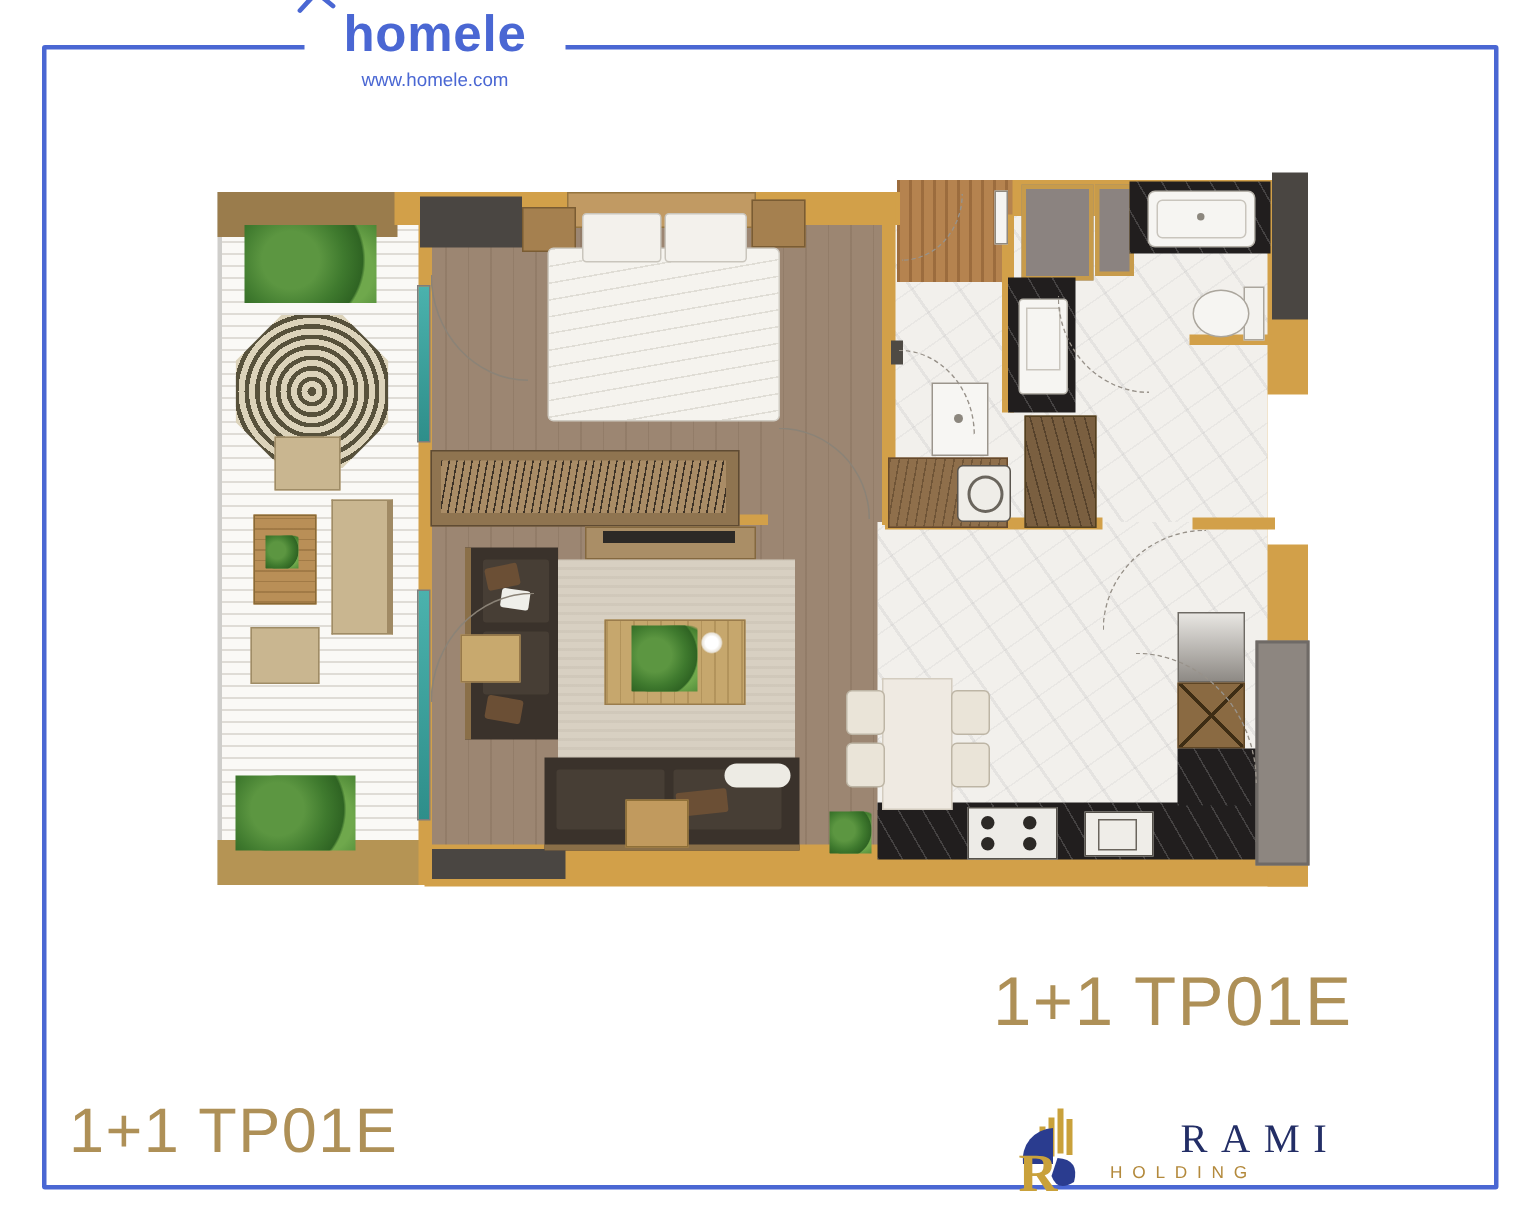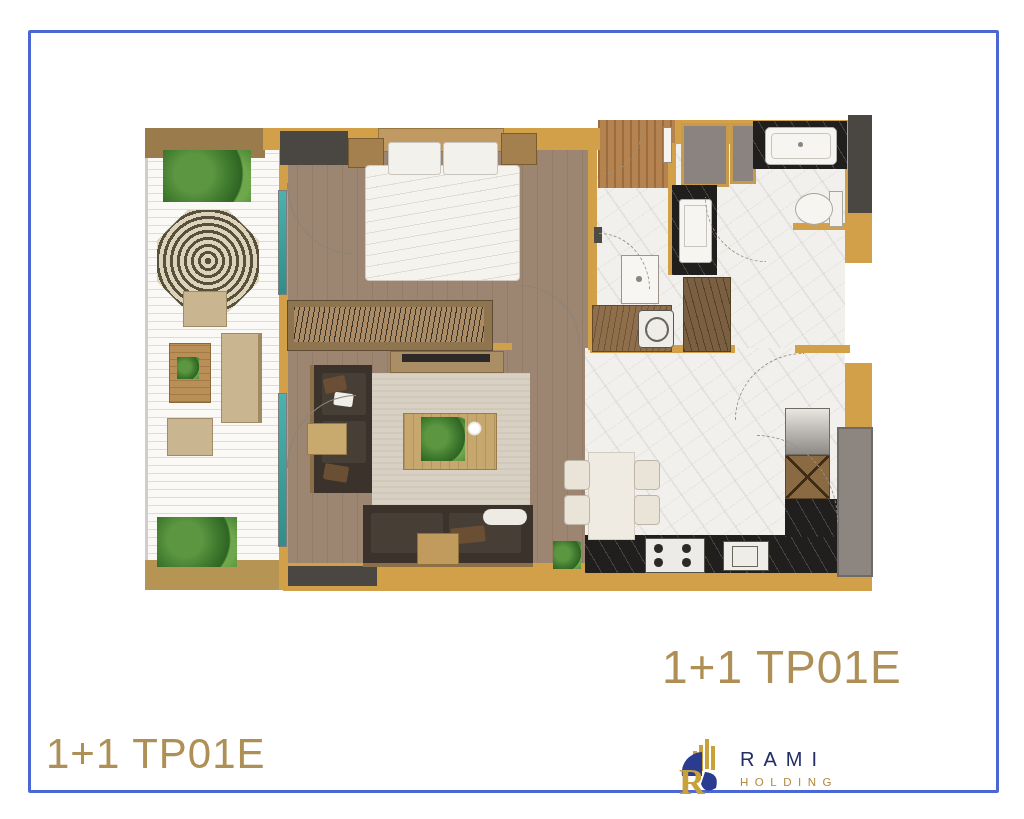--- a/index.html
+++ b/index.html
@@ -49,31 +49,40 @@
 
   
   .gold-label{position:absolute;color:#AE9057;letter-spacing:1px;}
   #label-big{left:662px;top:640px;font-size:46px;}
   #label-unit{left:46px;top:730px;font-size:42px;}
   #label-area{left:366px;top:730px;font-size:42px;}
 
   
   #rami{position:absolute;left:678px;top:736px;display:flex;align-items:center;gap:10px;}
   #rami-text{display:flex;flex-direction:column;}
-  #rami-name{font-family:Liberation Sans, sans-serif;color:#232E66;font-size:20px;
-    letter-spacing:9px;line-height:27px;}
+  #rami-name{font-family:Liberation Serif, serif;color:#232E66;font-size:27px;
+    letter-spacing:9px;line-height:27px;margin-left:47px;}
   #rami-sub{color:#B3893B;font-size:11.5px;letter-spacing:6.5px;margin-top:3px;}
 </style>
 </head>
 <body>
 
 <div id="stage">
 
   <div id="frame"></div>
 
+  <div id="brand-box">
+    <span id="brand-word">homele</span>
+    <svg id="brand-roof" width="30" height="18" viewBox="0 0 30 18">
+      <path d="M2 16 L13 4 L24 13" fill="none" stroke="#4A67D3" stroke-width="3.2" stroke-linecap="round" stroke-linejoin="round"></path>
+      <rect x="6" y="5" width="2.4" height="3" fill="#4A67D3"></rect>
+      <rect x="9.5" y="3" width="2.4" height="3" fill="#4A67D3"></rect>
+    </svg>
+    <div id="brand-url">www.homele.com</div>
+  </div>
 
   <div id="plan">
 
     <div class="abs deck" style="left:2px;top:40px;width:135px;height:425px;"></div>
     <div class="abs wood" style="left:137px;top:40px;width:308px;height:425px;"></div>
     <div class="abs marble" style="left:445px;top:38px;width:258px;height:207px;"></div>
     <div class="abs marble" style="left:440px;top:243px;width:265px;height:192px;"></div>
     <div class="abs ewood" style="left:453px;top:15px;width:78px;height:68px;"></div>
 
     <div class="abs" style="left:0;top:23px;width:3px;height:462px;background:#CFCECB;"></div>

